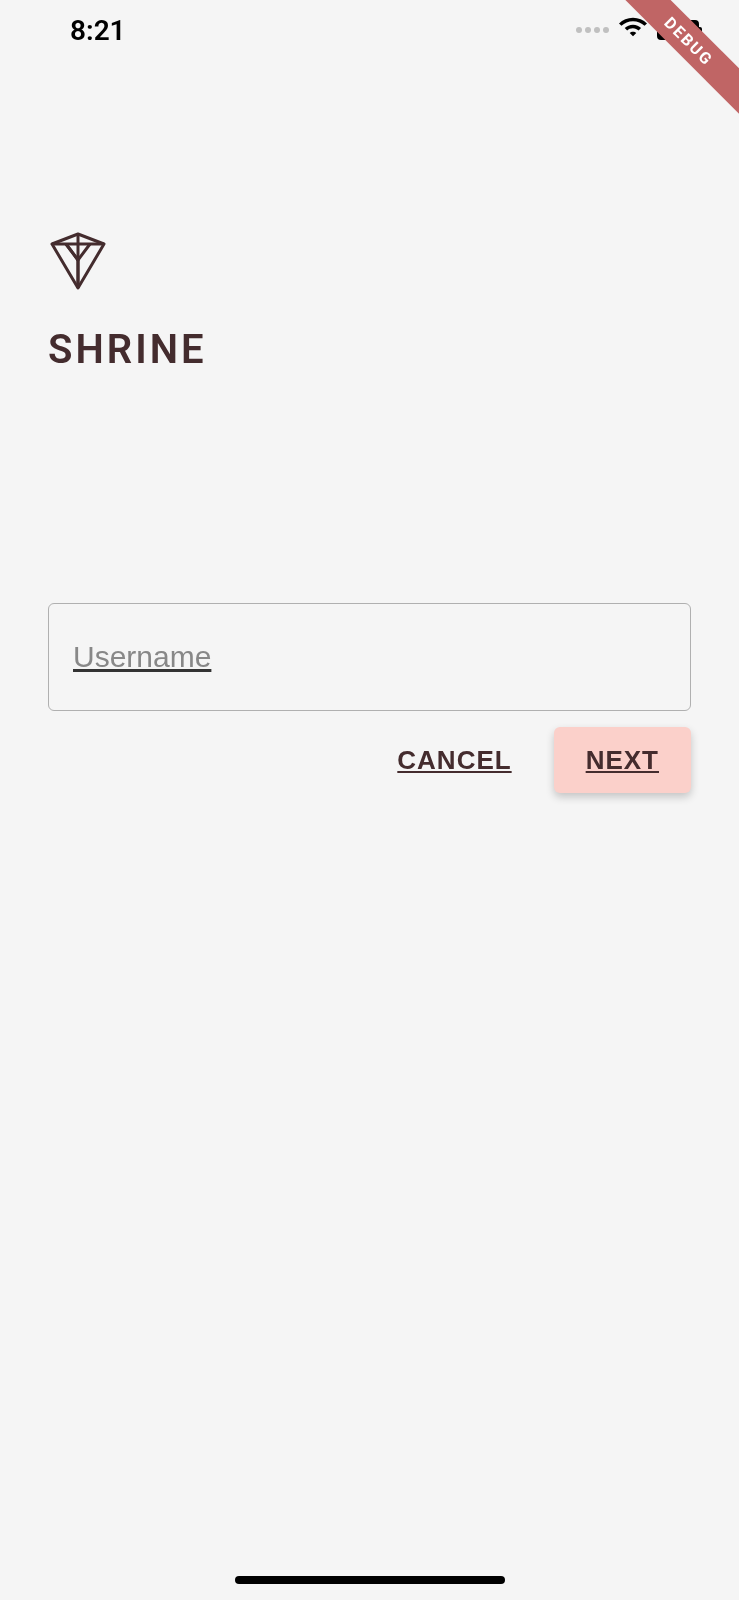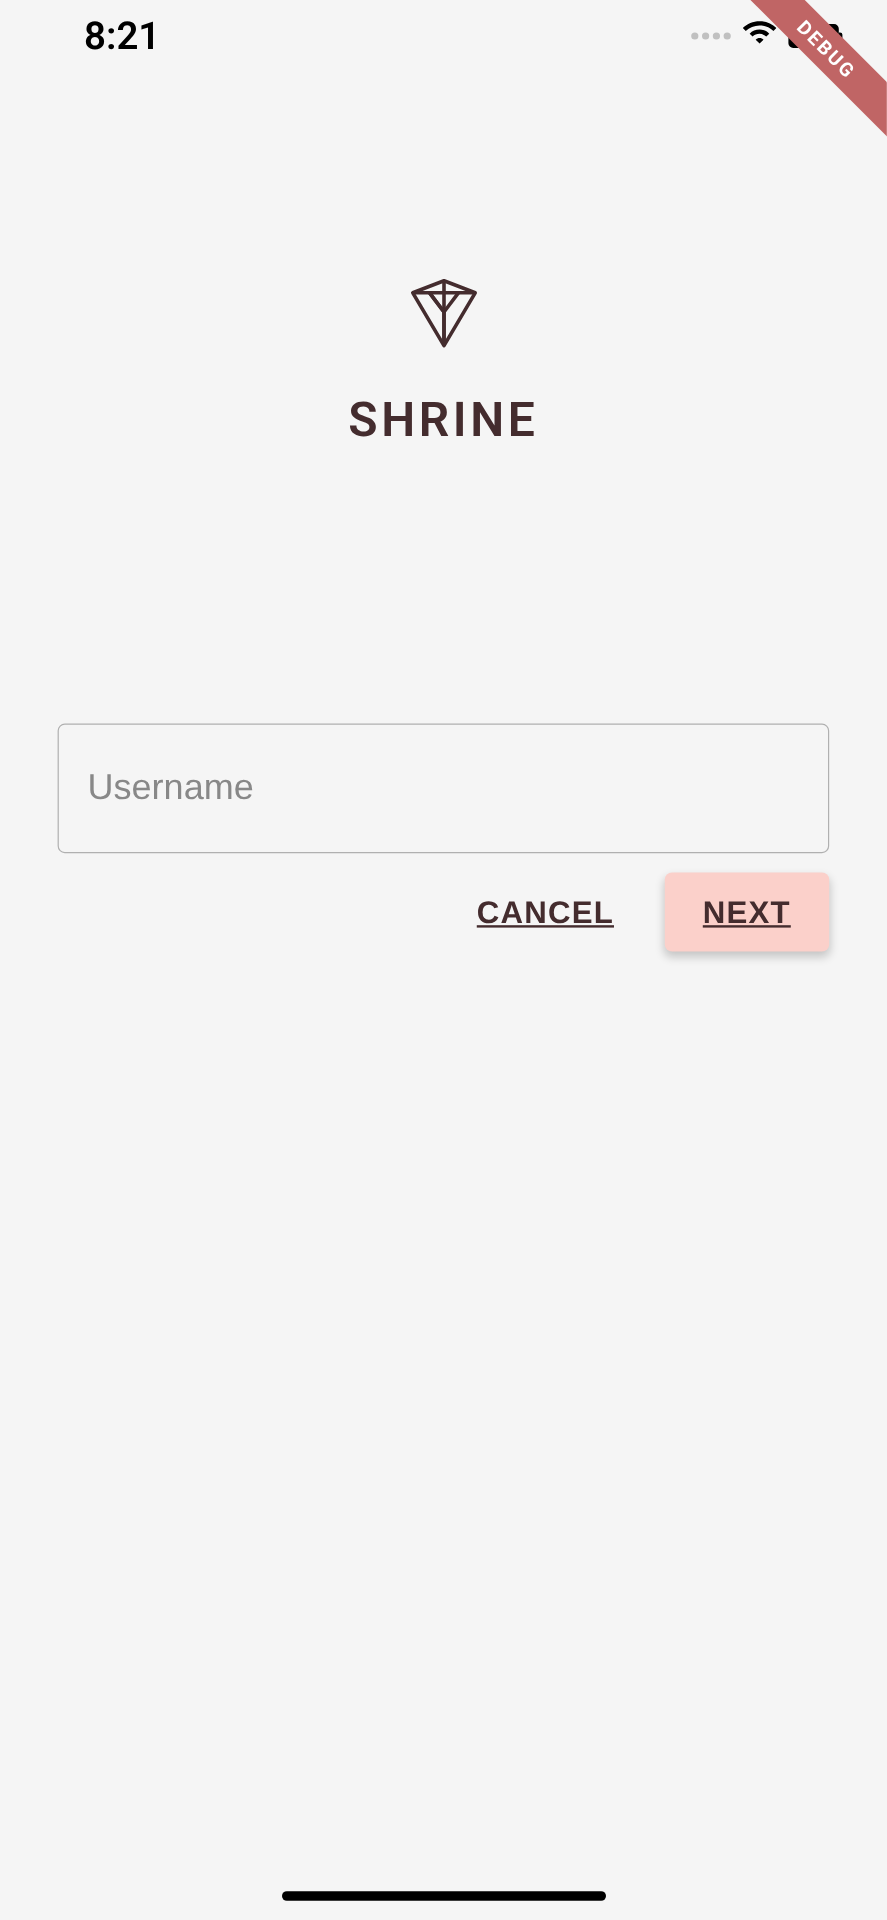--- a/index.html
+++ b/index.html
@@ -14,21 +14,21 @@
       font-family: -apple-system, BlinkMacSystemFont, 'Segoe UI', Roboto, sans-serif;
       position: relative;
       overflow: hidden;
     }
     .status-bar {
       height: 60px;
       display: flex;
       align-items: center;
       justify-content: space-between;
       padding: 0 40px 0 70px;
-      font-size: 32px;
+      font-size: 28px;
       font-weight: 600;
       color: #000;
     }
     .status-right {
       display: flex;
       align-items: center;
       gap: 10px;
     }
     .cellular-dots {
       display: flex;
@@ -78,21 +78,21 @@
       justify-content: center;
       transform: rotate(45deg);
       transform-origin: center;
     }
     .content {
       padding: 170px 48px 0 48px;
     }
     .logo-section {
       display: flex;
       flex-direction: column;
-      align-items: center;
+      align-items: flex-start;
       margin-bottom: 230px;
     }
     .diamond-icon {
       margin-bottom: 30px;
     }
     .brand-title {
       font-size: 40px;
       font-weight: 600;
       letter-spacing: 3px;
       color: #442c2e;
@@ -105,20 +105,21 @@
     .text-field {
       width: 100%;
       height: 108px;
       border: 1px solid #b0b0b0;
       border-radius: 6px;
       background: transparent;
       padding: 0 24px;
       font-size: 30px;
       color: #333;
       outline: none;
+      text-decoration: underline;
     }
     .text-field::placeholder {
       color: #888;
     }
     .button-row {
       display: flex;
       justify-content: flex-end;
       gap: 18px;
       margin-top: -8px;
     }

